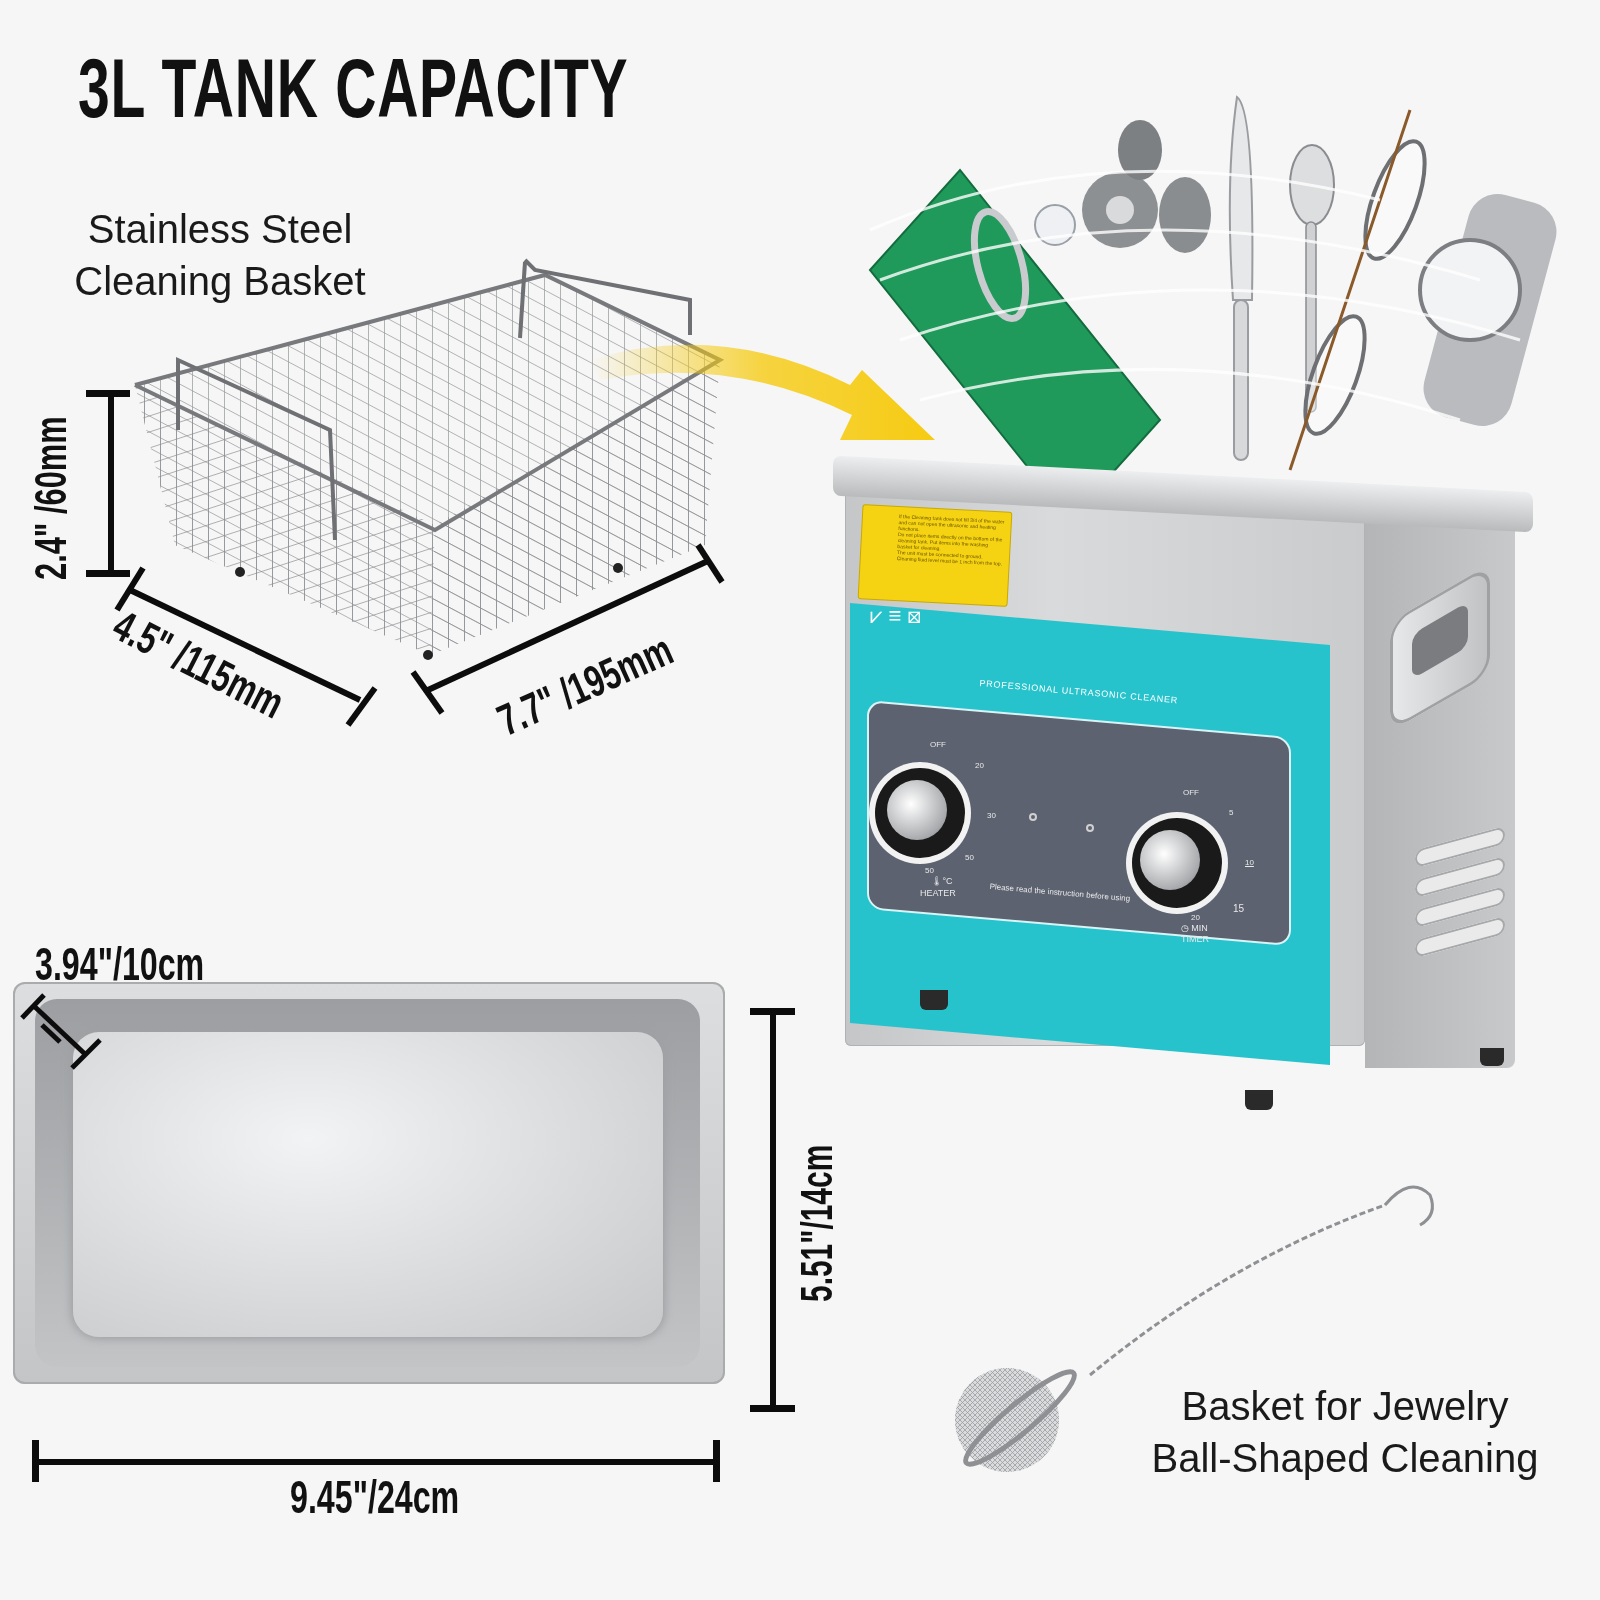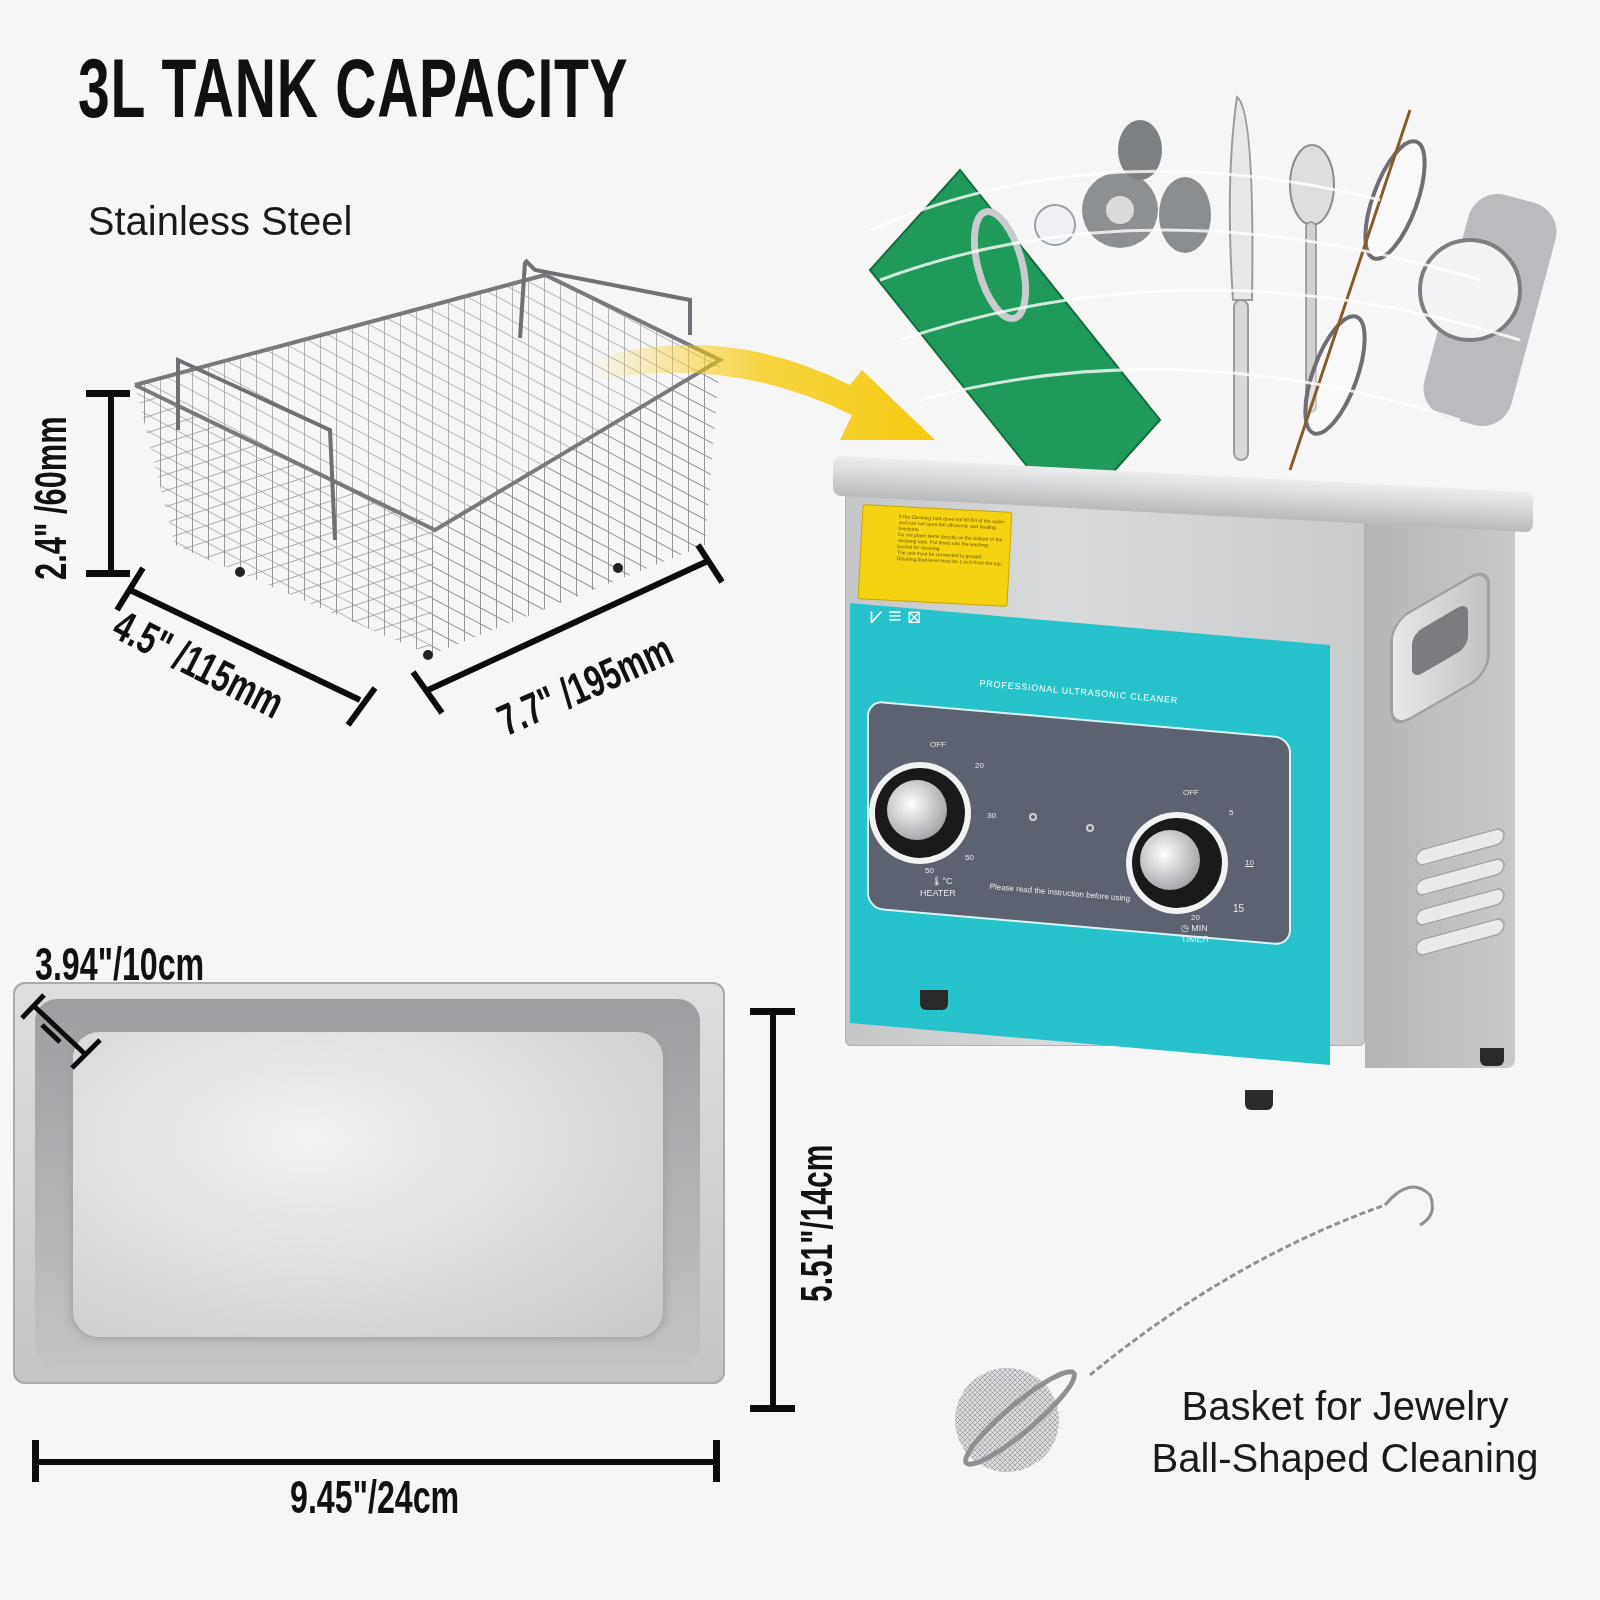--- a/index.html
+++ b/index.html
@@ -9,22 +9,23 @@
   .label-plain{font-size:40px;line-height:52px;text-align:center;color:#1a1a1a;}
   .dim{font-weight:700;font-size:44px;white-space:nowrap;color:#111;}
   .bar{background:#0c0c0c;}
   svg{position:absolute;overflow:visible;}
 </style>
 </head>
 <body>
 
 <div id="title" class="abs">3L TANK CAPACITY</div>
 
-<div class="abs label-plain" style="left:55px;top:195px;width:330px;">
+<div class="abs label-plain" style="left:55px;top:203px;width:330px;">
   <div>Stainless Steel</div>
+  <div>Cleaning Basket</div>
 </div>
 
 <svg style="left:0;top:0;width:1600px;height:1600px;pointer-events:none;">
   <defs>
     <pattern id="mesh" width="16" height="16" patternUnits="userSpaceOnUse" patternTransform="skewY(-18)">
       <path d="M0 0 V16 M0 0 H16" stroke="#8a8c8f" stroke-width="1.4" fill="none"></path>
     </pattern>
     <pattern id="mesh2" width="16" height="16" patternUnits="userSpaceOnUse" patternTransform="skewY(28)">
       <path d="M0 0 V16 M0 0 H16" stroke="#8a8c8f" stroke-width="1.4" fill="none"></path>
     </pattern>

